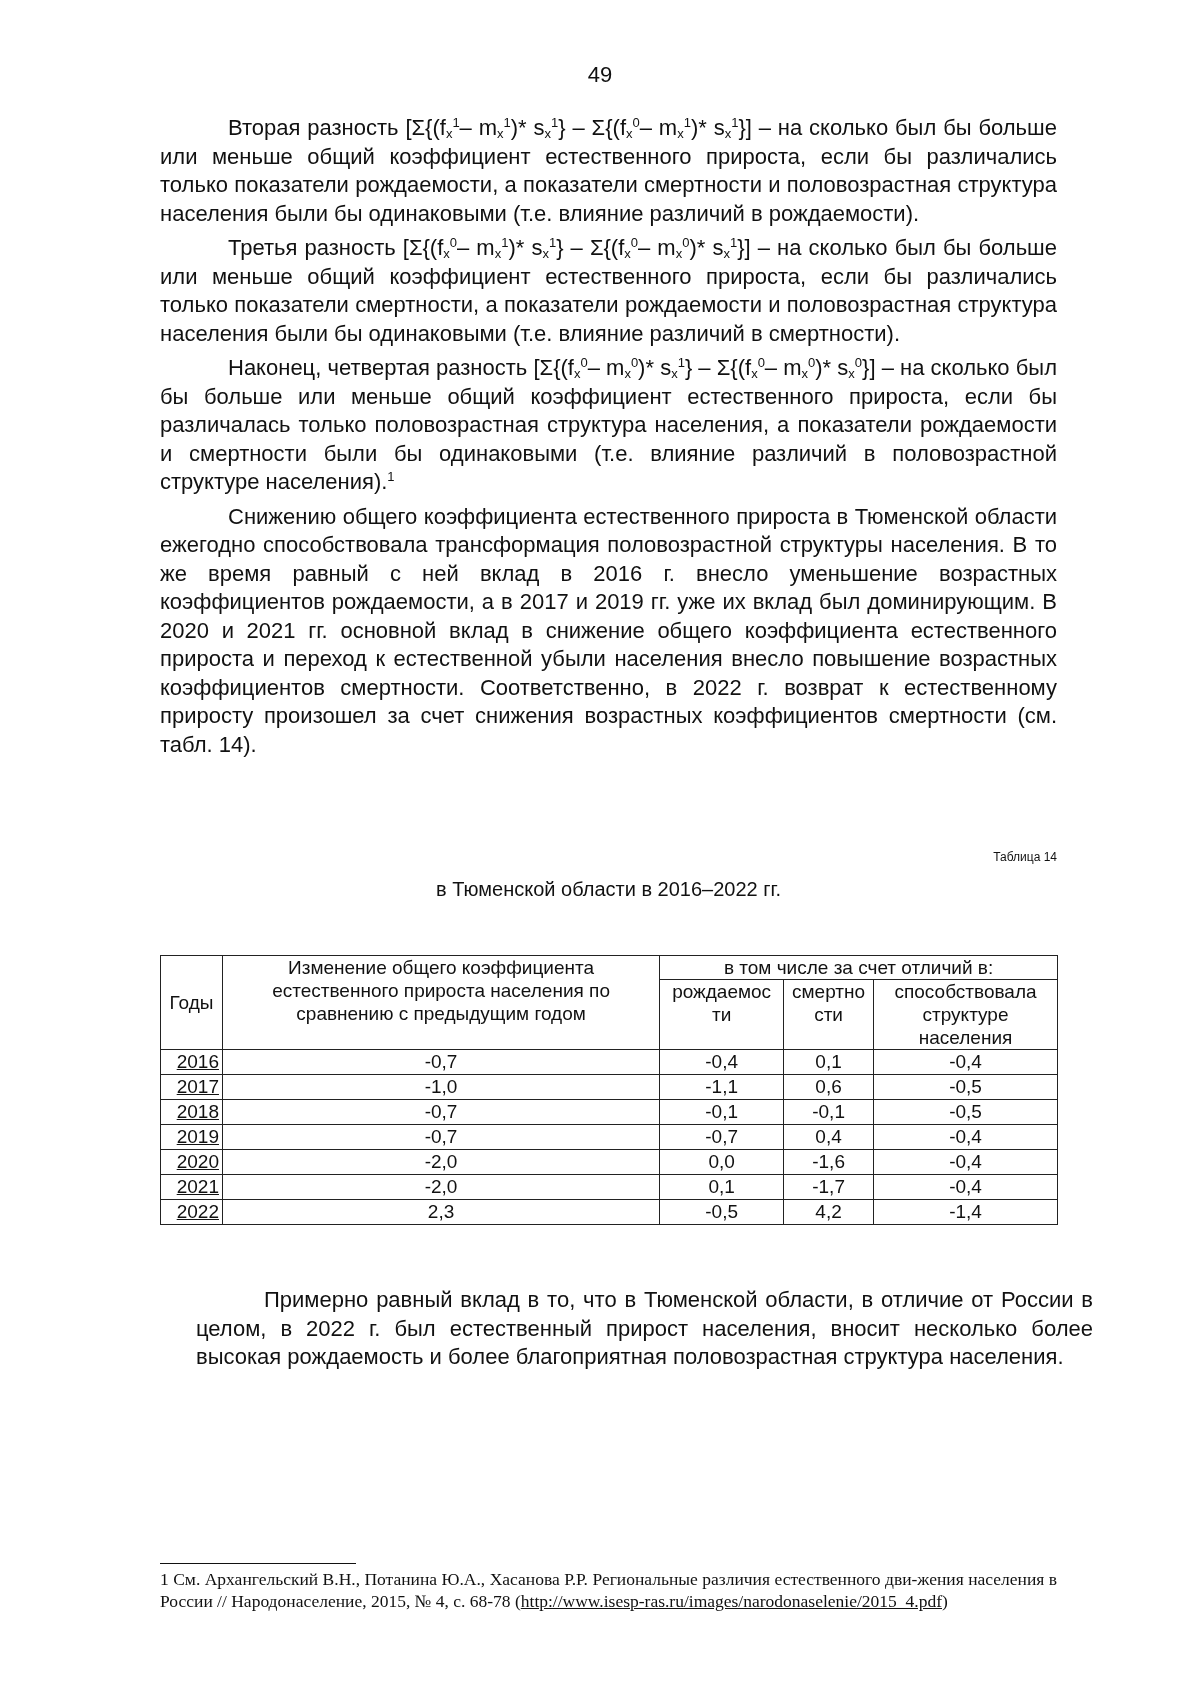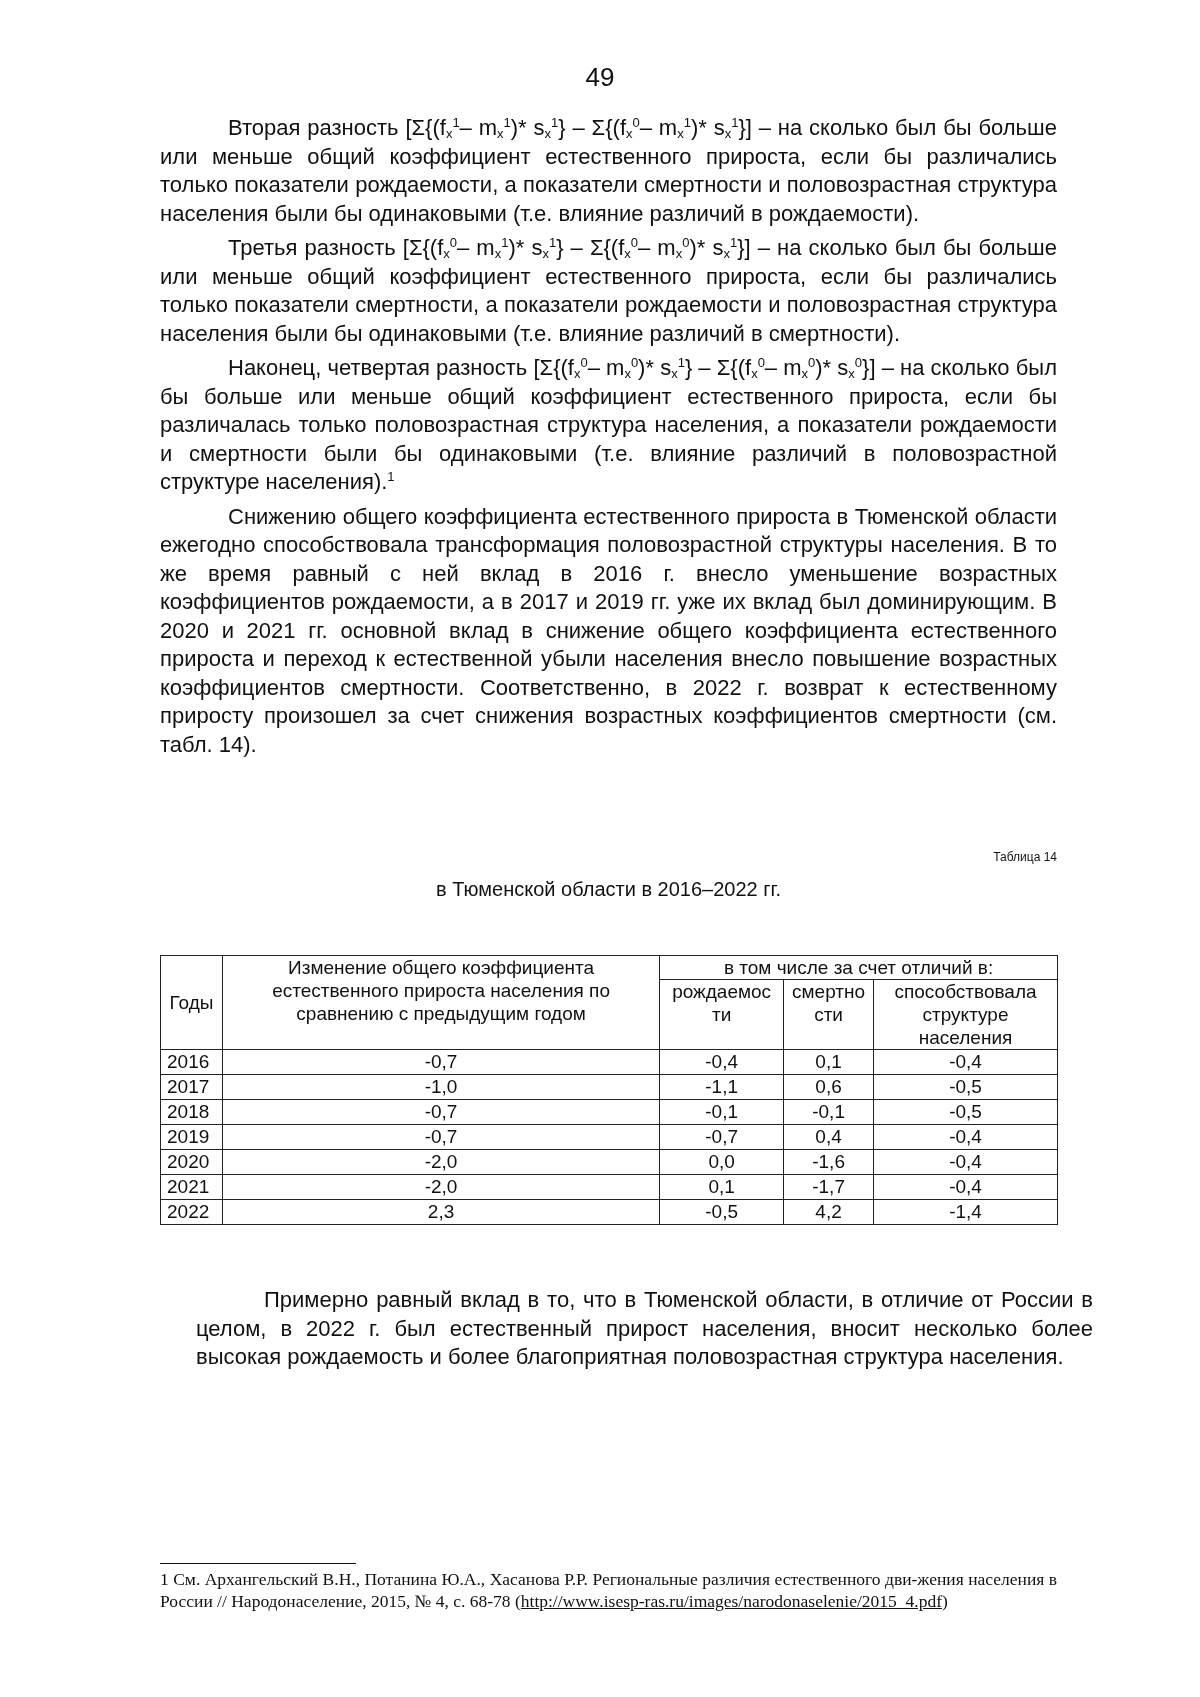--- a/index.html
+++ b/index.html
@@ -1,27 +1,27 @@
 <!DOCTYPE html>
 <html><head>
 <meta charset="utf-8">
 <style>
   html, body { margin: 0; padding: 0; background: #ffffff; }
   body { width: 1200px; height: 1697px; position: relative; overflow: hidden;
          font-family: "Liberation Sans", sans-serif; color: #111; }
-  .page-num { position: absolute; top: 62px; left: 0; width: 1200px; text-align: center; font-size: 26px; }
+  .page-num { position: absolute; top: 62px; left: 0; width: 1200px; text-align: center; font-size: 22px; }
   .content { position: absolute; left: 160px; top: 114px; width: 897px; }
   .para { font-size: 22px; line-height: 28.5px; text-align: justify; text-indent: 68px; margin: 0 0 6px 0; }
   sup { font-size: 13px; line-height: 0; vertical-align: 8px; }
   sub { font-size: 13px; line-height: 0; vertical-align: -3px; }
   .tbl-label { position: absolute; right: 143px; top: 850px; font-size: 12px; }
   .tbl-title { position: absolute; left: 160px; width: 897px; top: 876px; text-align: center; font-size: 20px; line-height: 26px; }
   table.data { position: absolute; left: 160px; top: 955px; width: 898px; border-collapse: collapse; font-size: 19px; }
   table.data td, table.data th { border: 1.5px solid #222; padding: 0 3px; text-align: center; font-weight: normal; line-height: 23px; vertical-align: top; }
-  table.data td.year { text-align: left; padding-left: 6px; }
+  table.data td.year { text-align: right; padding-left: 6px; text-decoration: underline; }
   table.data tbody td { height: 23px; padding-top: 0; padding-bottom: 1px; }
   .para-after { position: absolute; left: 160px; top: 1286px; width: 897px; margin-left: 36px; }
   .fn-rule { position: absolute; left: 160px; top: 1563px; width: 196px; height: 0; border-top: 1.5px solid #111; }
   .footnote { position: absolute; left: 160px; top: 1568px; width: 897px; font-size: 17.5px; line-height: 22px; text-align: justify; font-family: Liberation Serif, serif; }
   .footnote a { color: #111; text-decoration: underline; }
 </style>
 </head>
 <body>
 
 <div class="page-num">49</div>

